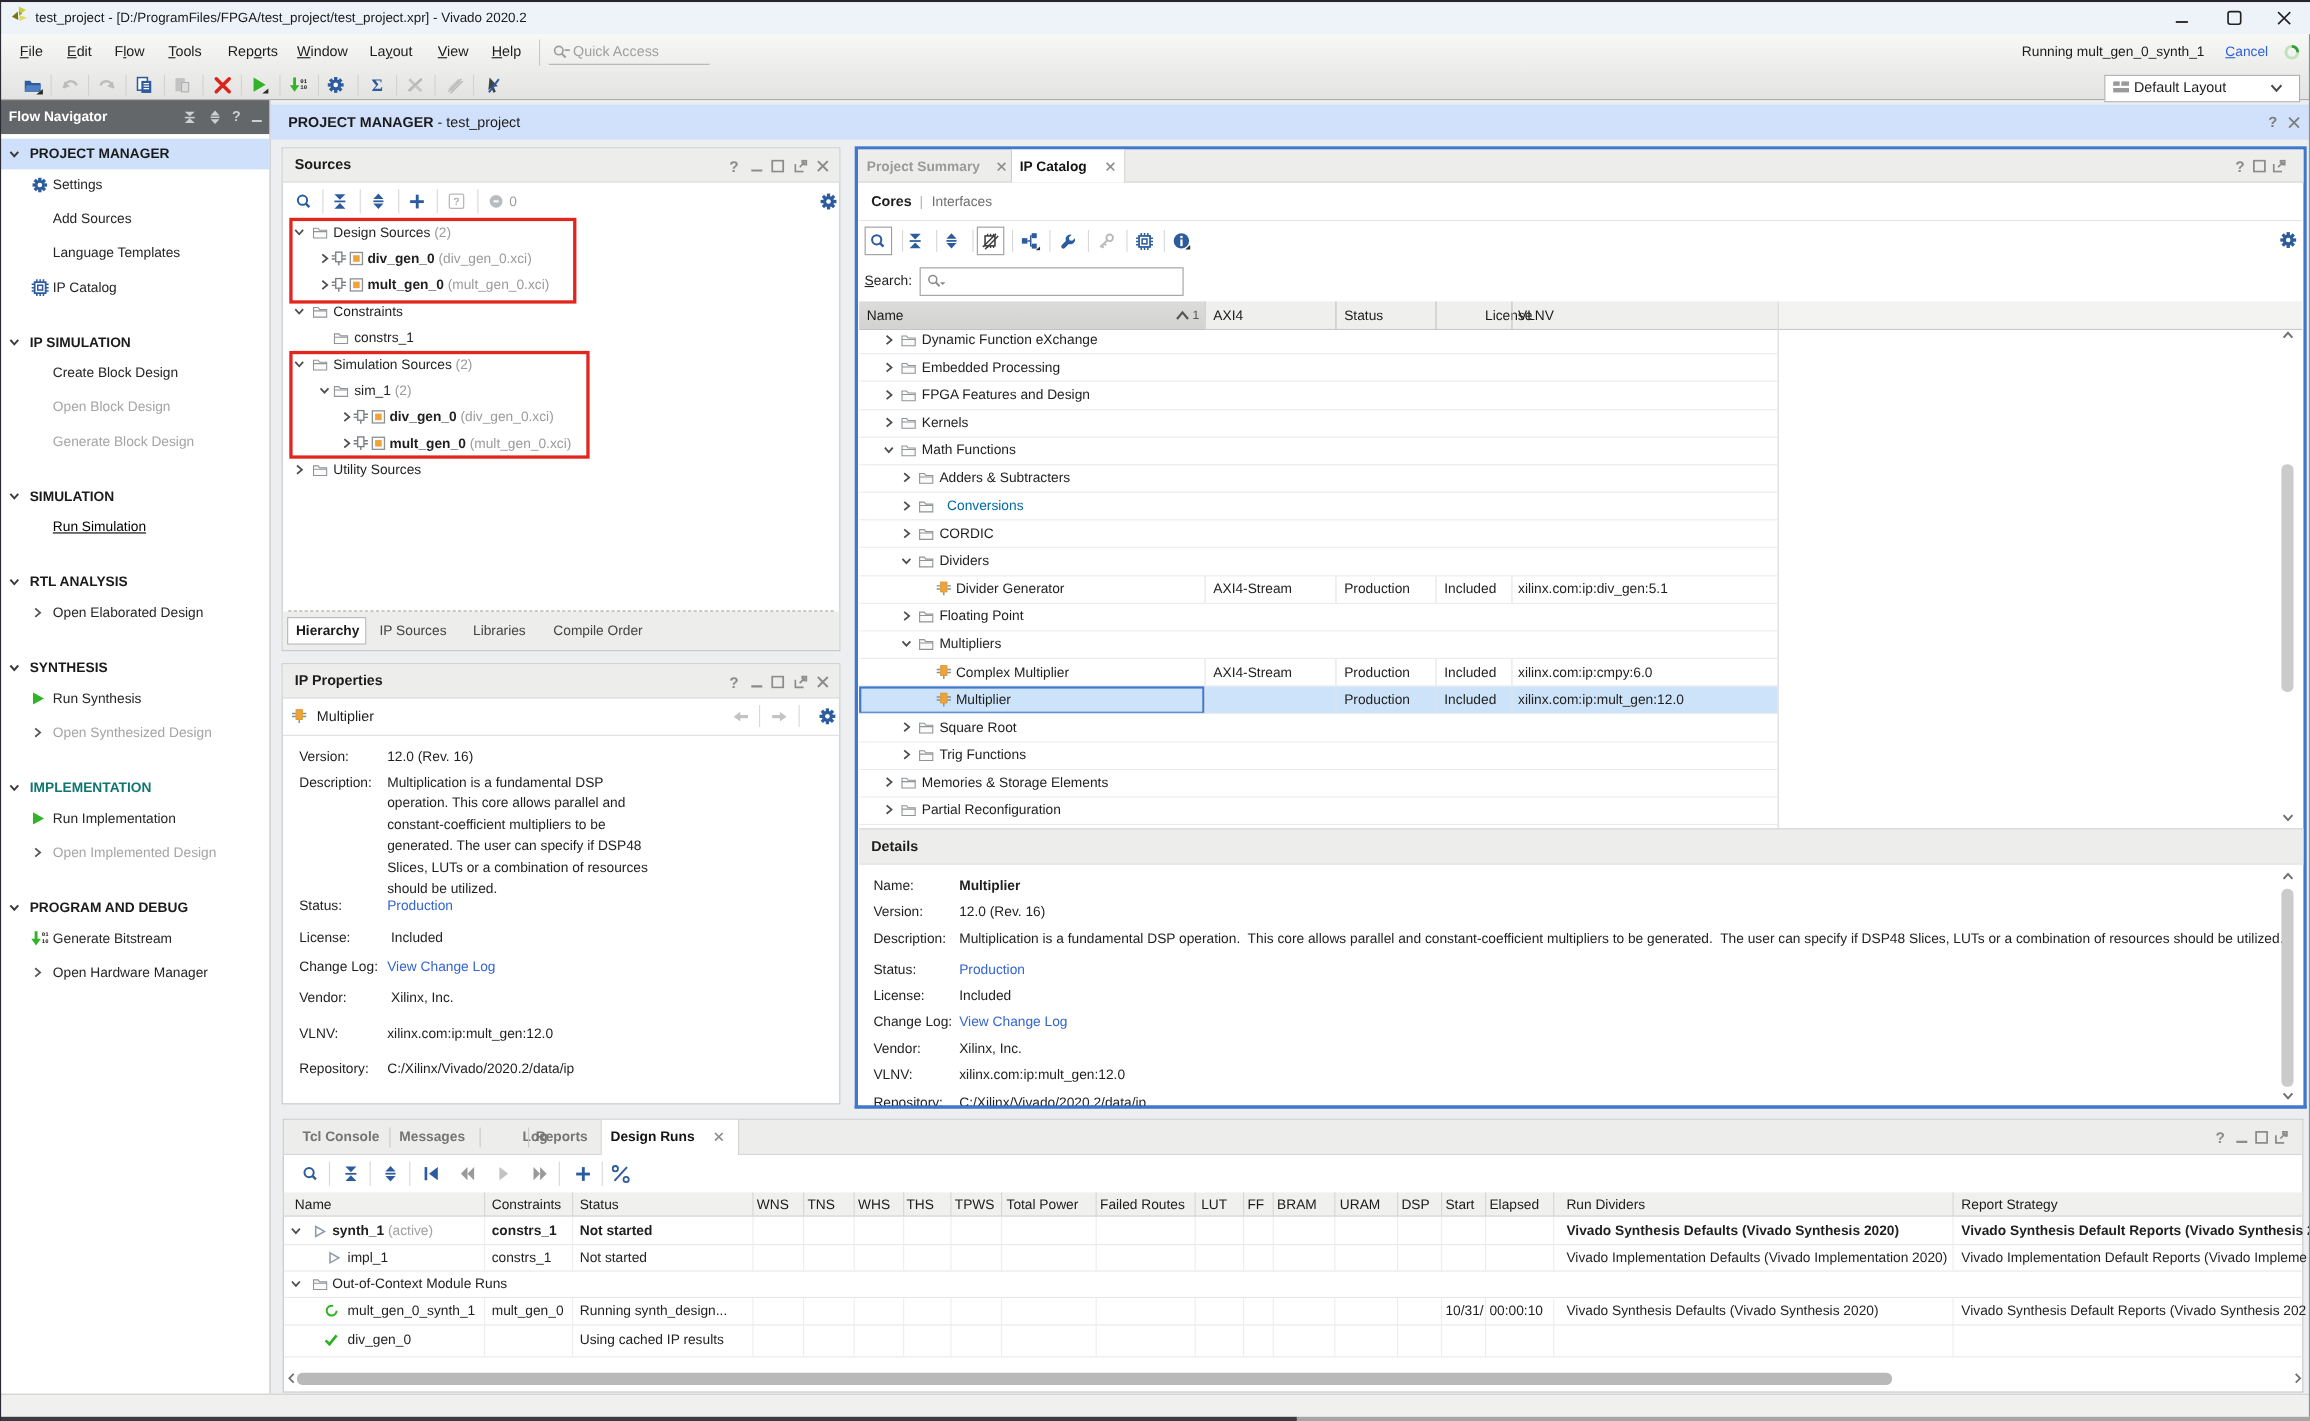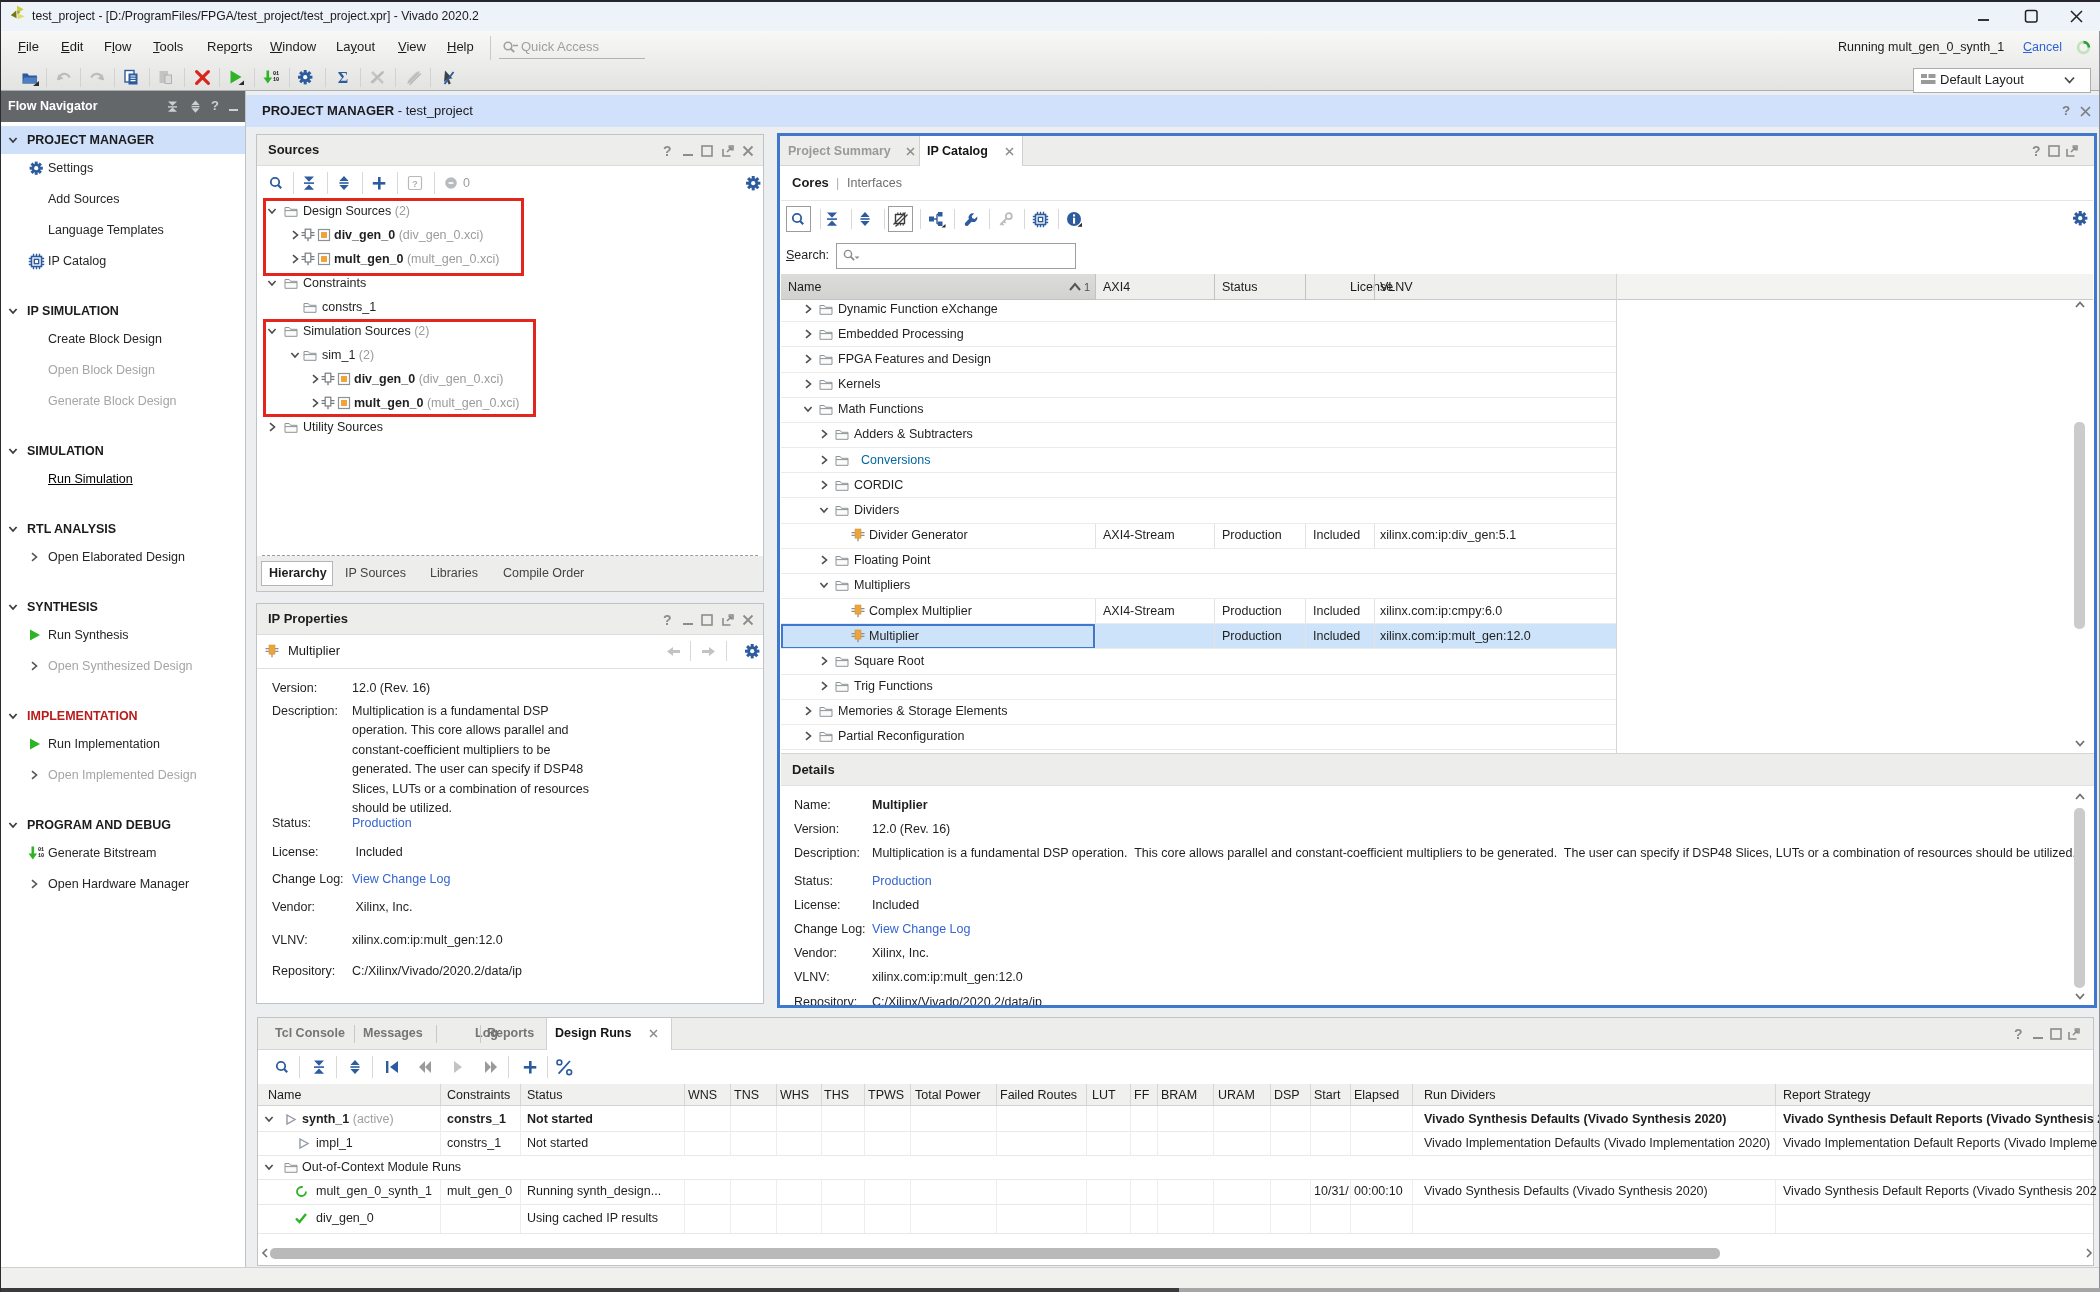--- a/index.html
+++ b/index.html
@@ -176,21 +176,21 @@
     <path d="M2.4 4 L6 8 L9.6 4" fill="none" stroke="#3c3c3c" stroke-width="1.8"></path>
   </svg>
 <div style="left:27px;top:519px;height:20px;line-height:20px;font-size:12.5px;font-weight:700;color:#1b1b1b;">RTL ANALYSIS</div>
 <svg style="left:7px;top:601px;" width="12" height="12" viewBox="0 0 12 12">
     <path d="M2.4 4 L6 8 L9.6 4" fill="none" stroke="#3c3c3c" stroke-width="1.8"></path>
   </svg>
 <div style="left:27px;top:597px;height:20px;line-height:20px;font-size:12.5px;font-weight:700;color:#1b1b1b;">SYNTHESIS</div>
 <svg style="left:7px;top:710px;" width="12" height="12" viewBox="0 0 12 12">
     <path d="M2.4 4 L6 8 L9.6 4" fill="none" stroke="#3c3c3c" stroke-width="1.8"></path>
   </svg>
-<div style="left:27px;top:706px;height:20px;line-height:20px;font-size:12.5px;font-weight:700;color:#b91c1c;text-align:right;">IMPLEMENTATION</div>
+<div style="left:27px;top:706px;height:20px;line-height:20px;font-size:12.5px;font-weight:700;color:#0f766e;text-align:right;">IMPLEMENTATION</div>
 <svg style="left:7px;top:819px;" width="12" height="12" viewBox="0 0 12 12">
     <path d="M2.4 4 L6 8 L9.6 4" fill="none" stroke="#3c3c3c" stroke-width="1.8"></path>
   </svg>
 <div style="left:27px;top:815px;height:20px;line-height:20px;font-size:12.5px;font-weight:700;color:#1b1b1b;">PROGRAM AND DEBUG</div>
 <div style="left:48px;top:158px;height:20px;line-height:20px;font-size:12.5px;font-weight:400;color:#262626;">Settings</div>
 <svg style="left:28px;top:160px;" width="17" height="17" viewBox="0 0 17 17">
     <g transform="translate(8.2,8.2)">
       <rect x="-1.5" y="-6.6" width="3" height="3.4" fill="#2d5c9e" transform="rotate(0)"></rect>
       <rect x="-1.5" y="-6.6" width="3" height="3.4" fill="#2d5c9e" transform="rotate(45)"></rect>
       <rect x="-1.5" y="-6.6" width="3" height="3.4" fill="#2d5c9e" transform="rotate(90)"></rect>

